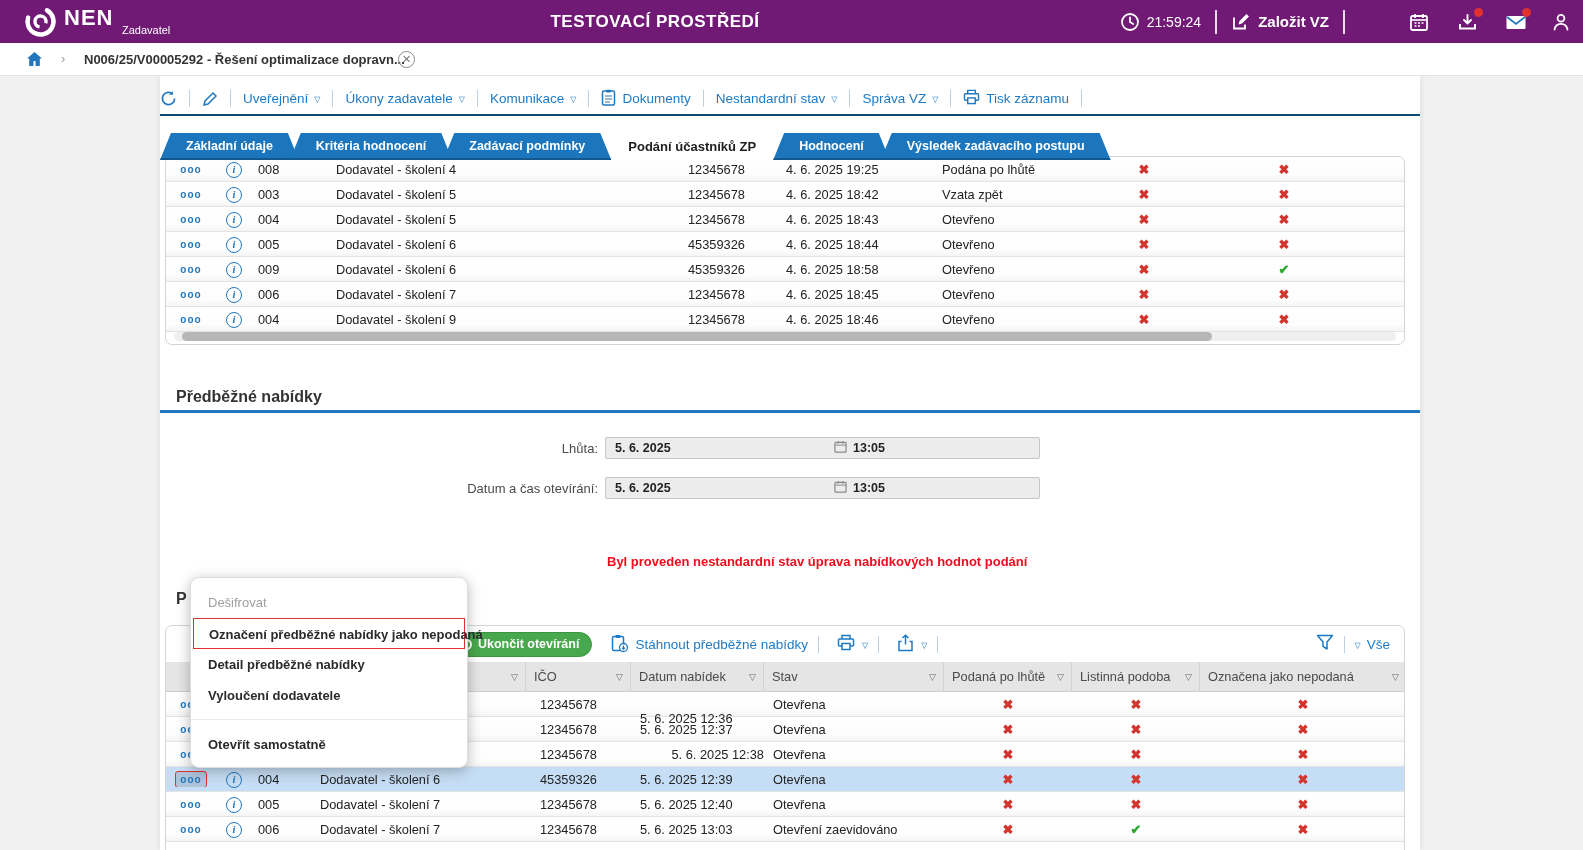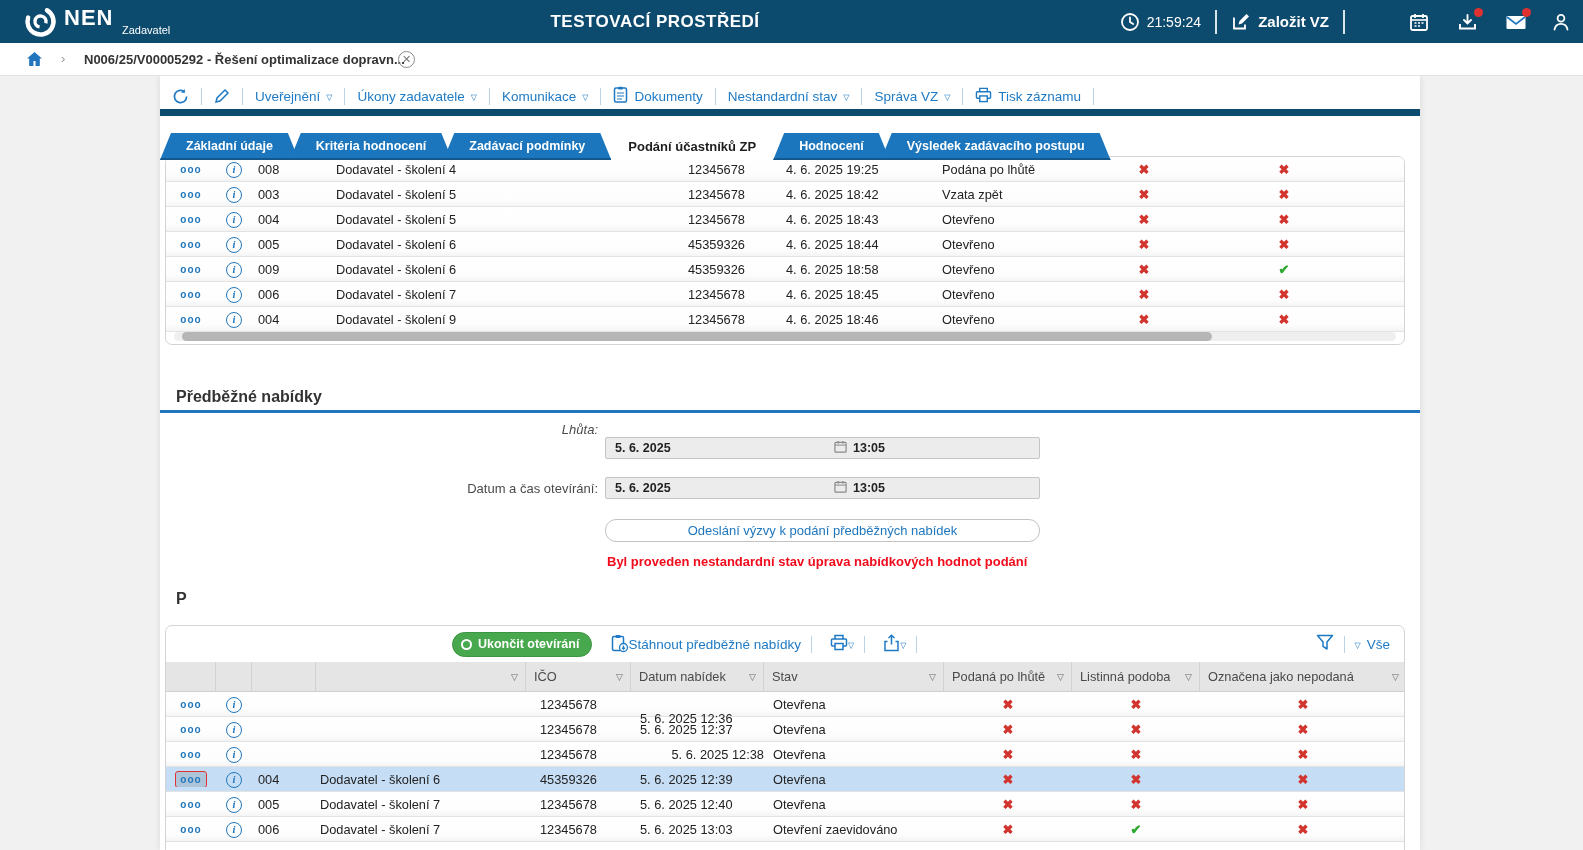--- a/index.html
+++ b/index.html
@@ -1,21 +1,21 @@
 <!DOCTYPE html>
 <html><head>
 <meta charset="utf-8">
 <style>
   * { margin:0; padding:0; box-sizing:border-box; }
   html,body { width:1583px; height:850px; }
   body { font-family:"Liberation Sans", sans-serif; background:#f1f1f2; overflow:hidden; position:relative; }
   .screen { position:absolute; inset:0; }
 
   
-  .topbar { position:absolute; left:0; top:0; width:1583px; height:43px; background:#0c4a6e; color:#fff; z-index:50; }
+  .topbar { position:absolute; left:0; top:0; width:1583px; height:43px; background:#701a75; color:#fff; z-index:50; }
   .logo-circle { position:absolute; left:24px; top:5px; width:33px; height:33px; }
   .brand { position:absolute; left:64px; top:5px; font-size:22px; font-weight:bold; letter-spacing:1px; }
   .brand-sub { position:absolute; left:122px; top:24px; font-size:11px; }
   .env-title { position:absolute; left:655px; top:12px; transform:translateX(-50%); font-size:17px; font-weight:bold; letter-spacing:.5px; }
   .tb-right { position:absolute; right:0; top:0; height:43px; display:flex; align-items:center; gap:14px; padding-right:12px; }
   .tb-sep { width:2px; height:24px; background:rgba(255,255,255,.85); }
   .tb-time { font-size:14px; }
   .tb-new { font-size:15px; font-weight:bold; }
   .tb-item { display:flex; align-items:center; gap:7px; position:relative; }
   .tb-icon { width:20px; height:20px; position:relative; }
@@ -28,21 +28,21 @@
   .crumbbar { position:absolute; left:0; top:43px; width:1583px; height:33px; background:#fff; border-bottom:1px solid #e2e2e2; z-index:40; }
   .crumb-home { position:absolute; left:26px; top:8px; width:17px; height:17px; }
   .crumb-gt { position:absolute; left:61px; top:8px; color:#9a9a9a; font-size:13px; }
   .crumb-label { position:absolute; left:84px; top:9px; font-size:13px; font-weight:bold; color:#333; }
   .crumb-close { position:absolute; left:398px; top:8px; width:17px; height:17px; border:1px solid #8a8a8a; border-radius:50%; color:#777; font-size:11px; line-height:15px; text-align:center; }
 
   
   .panel { position:absolute; left:160px; top:76px; width:1260px; height:774px; background:#fff; box-shadow:0 0 7px rgba(0,0,0,.10); }
 
   
-  .rec-toolbar { position:absolute; left:0; top:7px; width:1260px; height:33px; display:flex; align-items:center; gap:12px; padding-left:12px; border-bottom:7px solid #0c4a6e; color:#1e7ac4; }
+  .rec-toolbar { position:absolute; left:0; top:7px; width:1260px; height:33px; display:flex; align-items:center; gap:12px; border-bottom:2px solid #0c4a6e; color:#1e7ac4; }
   .rt-link { display:flex; align-items:center; gap:6px; font-size:13.5px; color:#1e7ac4; white-space:nowrap; }
   .rt-sep { width:1px; height:17px; background:#bcd2e4; }
   .tri { font-size:8px; position:relative; top:1px; }
   .rt-ic svg { display:block; }
 
   
   .tabs { position:absolute; left:0; top:57px; height:27px; display:flex; }
   .tab { height:27px; line-height:27px; padding:0 26px; background:#1b76bd; color:#fff; font-size:12.5px; font-weight:bold; clip-path:polygon(11px 0, calc(100% - 11px) 0, 100% 100%, 0 100%); margin-right:-9px; position:relative; z-index:2; border-bottom:2px solid #14578c; }
   .tab.active { background:#fff; color:#1d1d1d; z-index:1; border-bottom:2px solid #fff; font-size:13px; }
 
@@ -73,21 +73,21 @@
   .cal-sm { color:#8a8a8a; }
   .send-btn { position:absolute; left:445px; top:443px; width:435px; height:23px; background:#fff; border:1px solid #c3c3c3; border-radius:11px; color:#2077bd; font-size:13px; text-align:center; line-height:21px; }
   .warn { position:absolute; left:447px; top:478px; font-size:13px; font-weight:bold; color:#f00c1c; }
   .p-frag { position:absolute; left:16px; top:514px; font-size:16px; font-weight:bold; color:#333; }
 
   
   .lower-card { left:5px; top:549px; width:1240px; height:230px; border-radius:7px 7px 0 0; overflow:hidden; }
   .lt-toolbar { display:flex; align-items:center; height:36px; padding-left:286px; gap:10px; }
   .btn-green { height:25px; padding:0 12px 0 8px; background:#47a84d; border:1px solid #3c9542; border-radius:13px; color:#fff; font-size:12.5px; font-weight:bold; display:flex; align-items:center; gap:6px; }
   .btn-green .dot { width:11px; height:11px; border:2px solid #fff; border-radius:50%; }
-  .lt-link { display:flex; align-items:center; color:#1e7ac4; font-size:13.5px; margin-left:8px;justify-content:space-between; }
+  .lt-link { display:flex; align-items:center; gap:7px; color:#1e7ac4; font-size:13.5px; margin-left:8px;justify-content:space-between; }
   .lt-sep { width:1px; height:17px; background:#bcd2e4; }
   .lt-right { margin-left:auto; display:flex; align-items:center; gap:10px; padding-right:14px; color:#1e7ac4; }
   .vse { font-size:13.5px; color:#1e7ac4; display:flex; gap:6px; align-items:center; }
   .thead { display:flex; height:30px; align-items:center; background:#e5e5e5; border-bottom:1px solid #cfcfcf; font-size:12.8px; color:#4a4a4a; }
   .hcell { flex:0 0 auto; position:relative; height:30px; line-height:30px; padding-left:8px; border-right:1px solid #d2d2d2; overflow:hidden; white-space:nowrap; }
   .hcell .htri { position:absolute; right:7px; top:0; color:#666; font-size:9px; }
   .hcell.nob { border-right:none; }
 
   
   .ctx { position:absolute; left:190px; top:577px; width:278px; height:191px; background:#fff; border:1px solid #ddd; border-radius:9px; box-shadow:0 3px 14px rgba(0,0,0,.28); z-index:60; padding-top:9px; }
@@ -341,21 +341,21 @@
           </div>
         </div>
       <div class="hscroll">
           <span class="hthumb"></span>
         </div>
     </div>
 
     <div class="sec-title">Předběžné nabídky</div>
     <div class="sec-rule"></div>
 
-    <div class="form-label" style="left:158px; top:346px;font-style:italic;">Lhůta:</div>
+    <div class="form-label" style="left:158px; top:365px;">Lhůta:</div>
     <div class="field" style="top:361px;">
       <span class="fdate">5. 6. 2025</span>
       <span class="ftime">
         <span class="cal-sm">
           <svg width="13" height="13" viewBox="0 0 14 14">
               <rect x="1" y="2.5" width="12" height="10.5" rx="1" fill="none" stroke="#8a8a8a" stroke-width="1.3"></rect>
               <path d="M1 5.5h12" stroke="#8a8a8a" stroke-width="1.1"></path>
               <path d="M4.5 1v3M9.5 1v3" stroke="#8a8a8a" stroke-width="1.3"></path>
             </svg>
         </span>
@@ -371,21 +371,20 @@
           <svg width="13" height="13" viewBox="0 0 14 14">
               <rect x="1" y="2.5" width="12" height="10.5" rx="1" fill="none" stroke="#8a8a8a" stroke-width="1.3"></rect>
               <path d="M1 5.5h12" stroke="#8a8a8a" stroke-width="1.1"></path>
               <path d="M4.5 1v3M9.5 1v3" stroke="#8a8a8a" stroke-width="1.3"></path>
             </svg>
         </span>
         <span>13:05</span>
       </span>
     </div>
 
-    <div class="send-btn">Odeslání výzvy k podání předběžných nabídek</div>
     <div class="warn">Byl proveden nestandardní stav úprava nabídkových hodnot podání</div>
     <div class="p-frag">P</div>
 
     <div class="card lower-card">
       <div class="lt-toolbar">
         <button class="btn-green">
           <span class="dot"></span>
           <span>Ukončit otevírání</span>
         </button>
         <span class="lt-link">
@@ -516,14 +515,22 @@
             <div class="cell" style="width: 133px;"><span style="padding-left:9px">5. 6. 2025 13:03</span></div>
             <div class="cell" style="width: 180px;"><span style="padding-left:9px">Otevření zaevidováno</span></div>
             <div class="cell center" style="width: 128px;"><span class="mark no">✖</span></div>
             <div class="cell center" style="width: 128px;"><span class="mark yes">✔</span></div>
             <div class="cell center" style="width: 206px;"><span class="mark no">✖</span></div>
           </div>
         </div>
     </div>
   </div>
 
+  <div class="ctx">
+      <div class="ctx-item disabled">Dešifrovat</div>
+      <div class="ctx-item hl">Označení předběžné nabídky jako nepodaná</div>
+      <div class="ctx-item">Detail předběžné nabídky</div>
+      <div class="ctx-item">Vyloučení dodavatele</div>
+      <div class="ctx-div"></div>
+      <div class="ctx-item">Otevřít samostatně</div>
+    </div>
 
 </div>
 
 </body></html>

